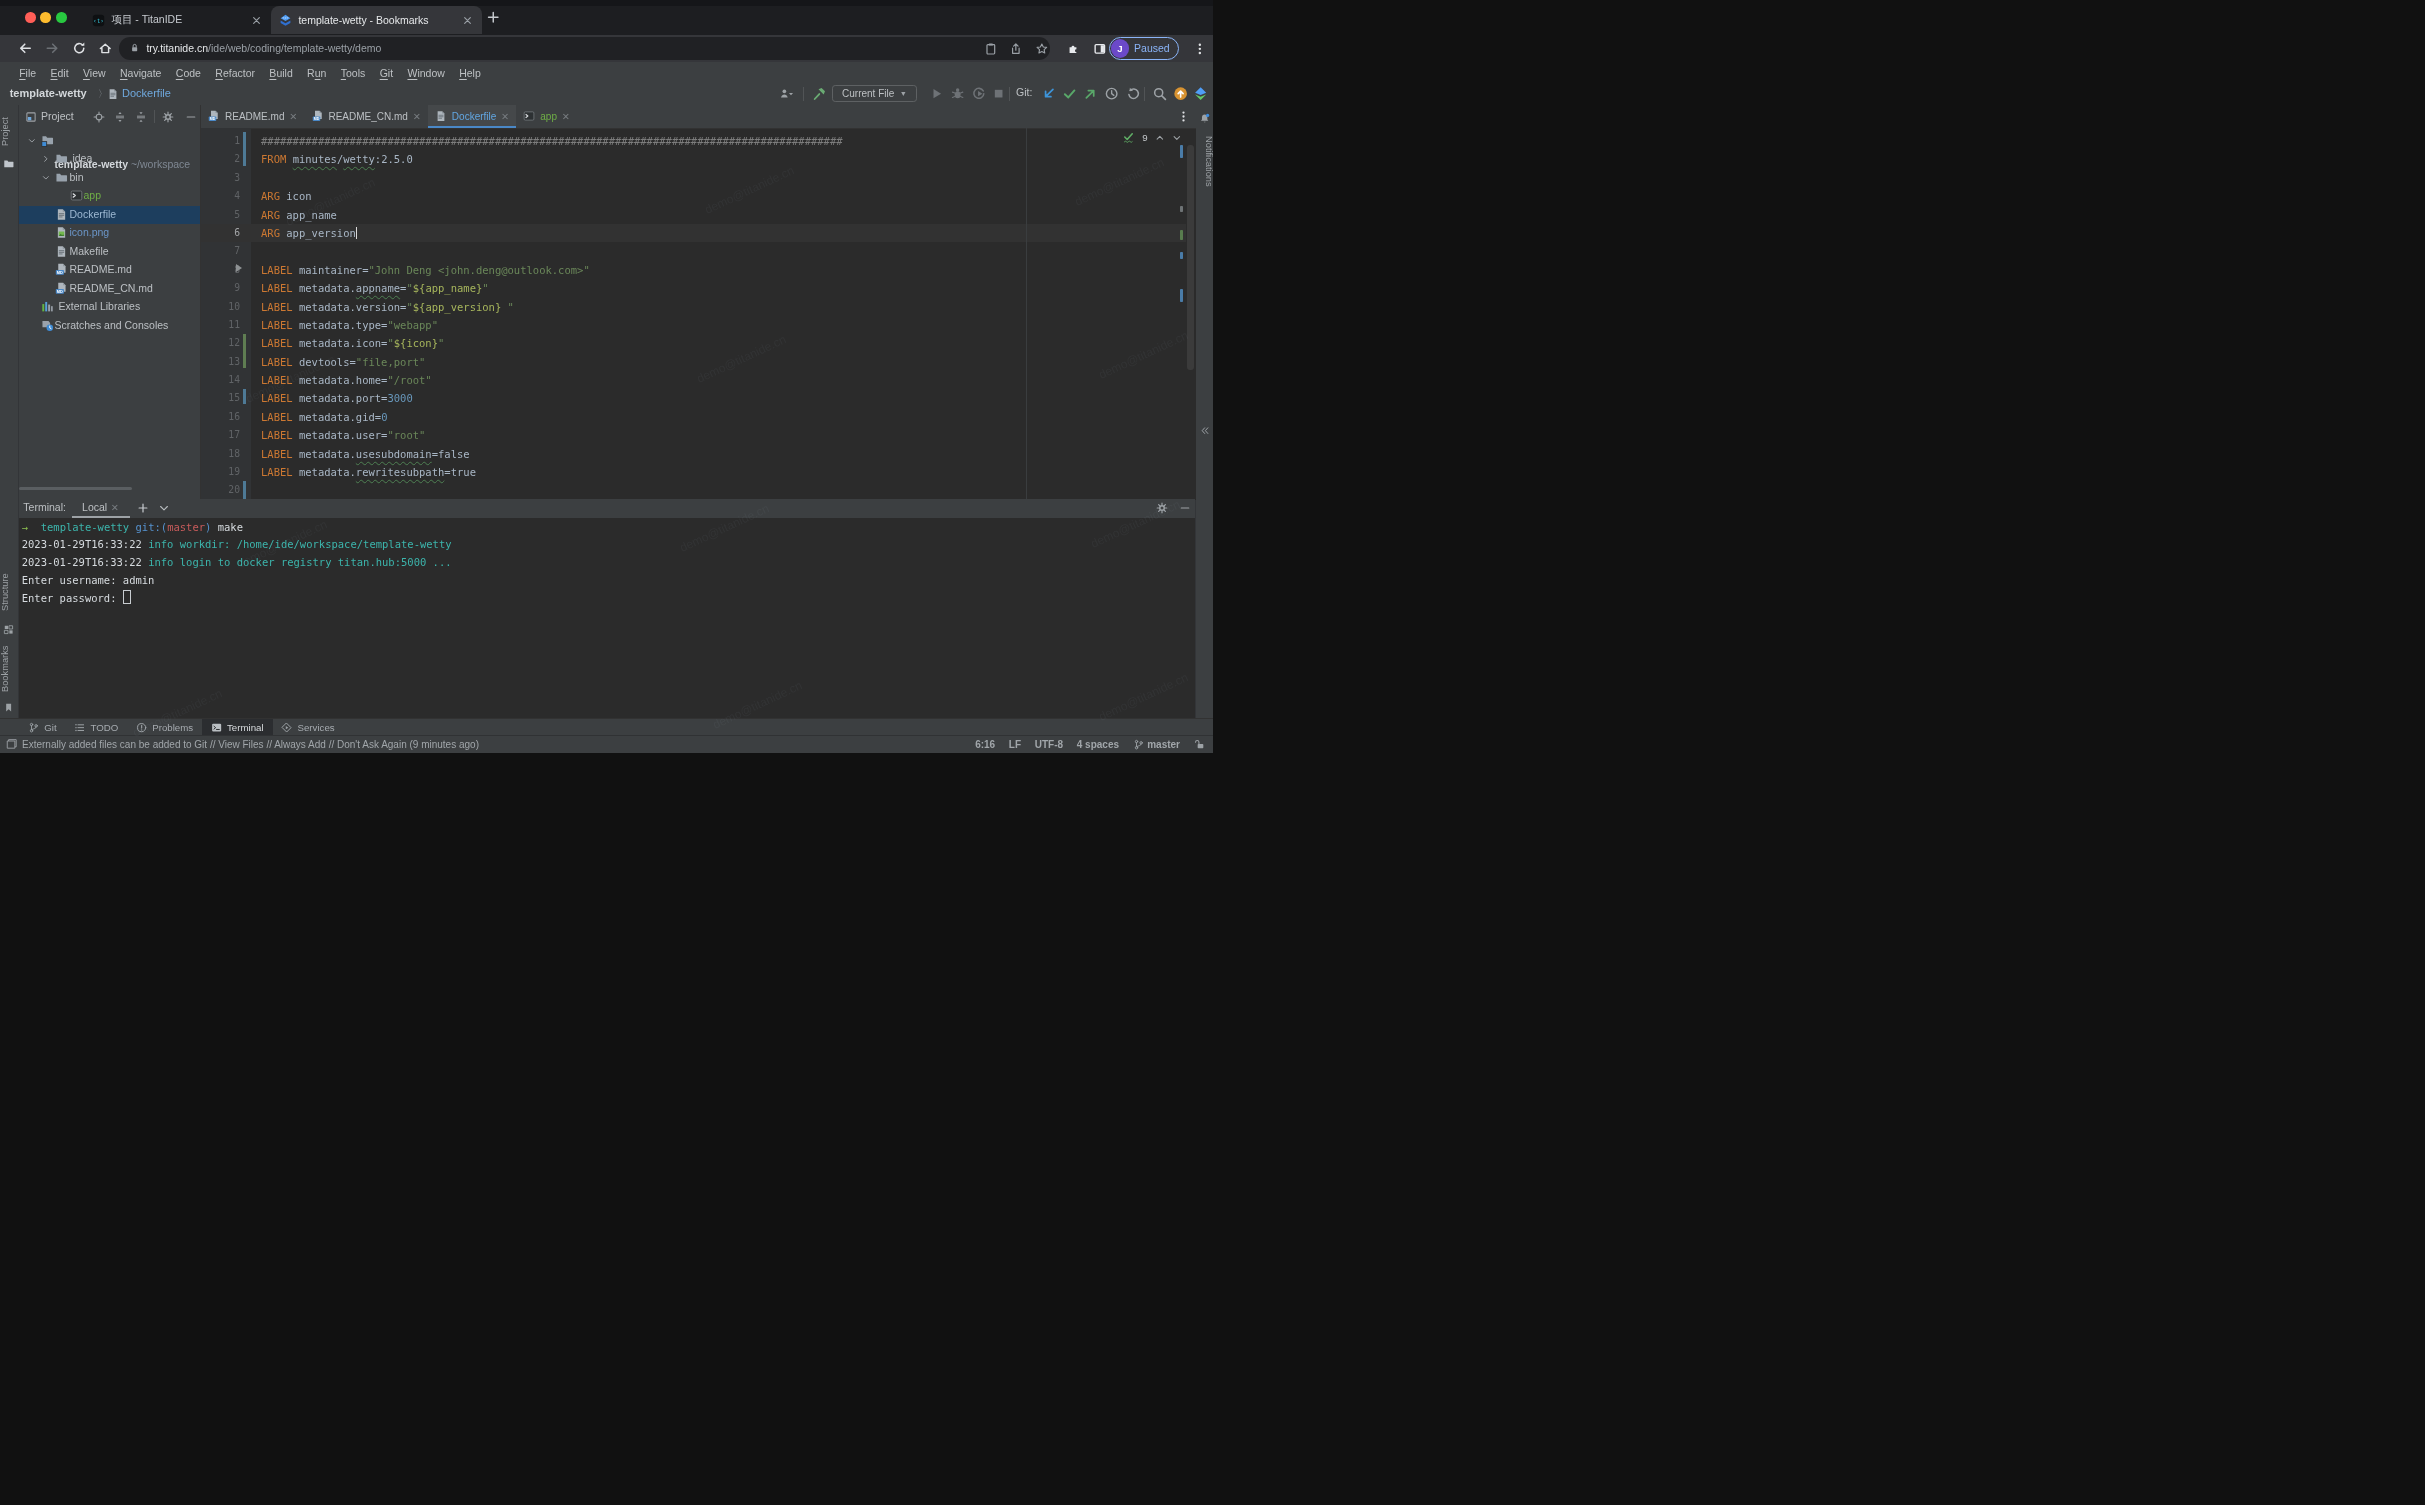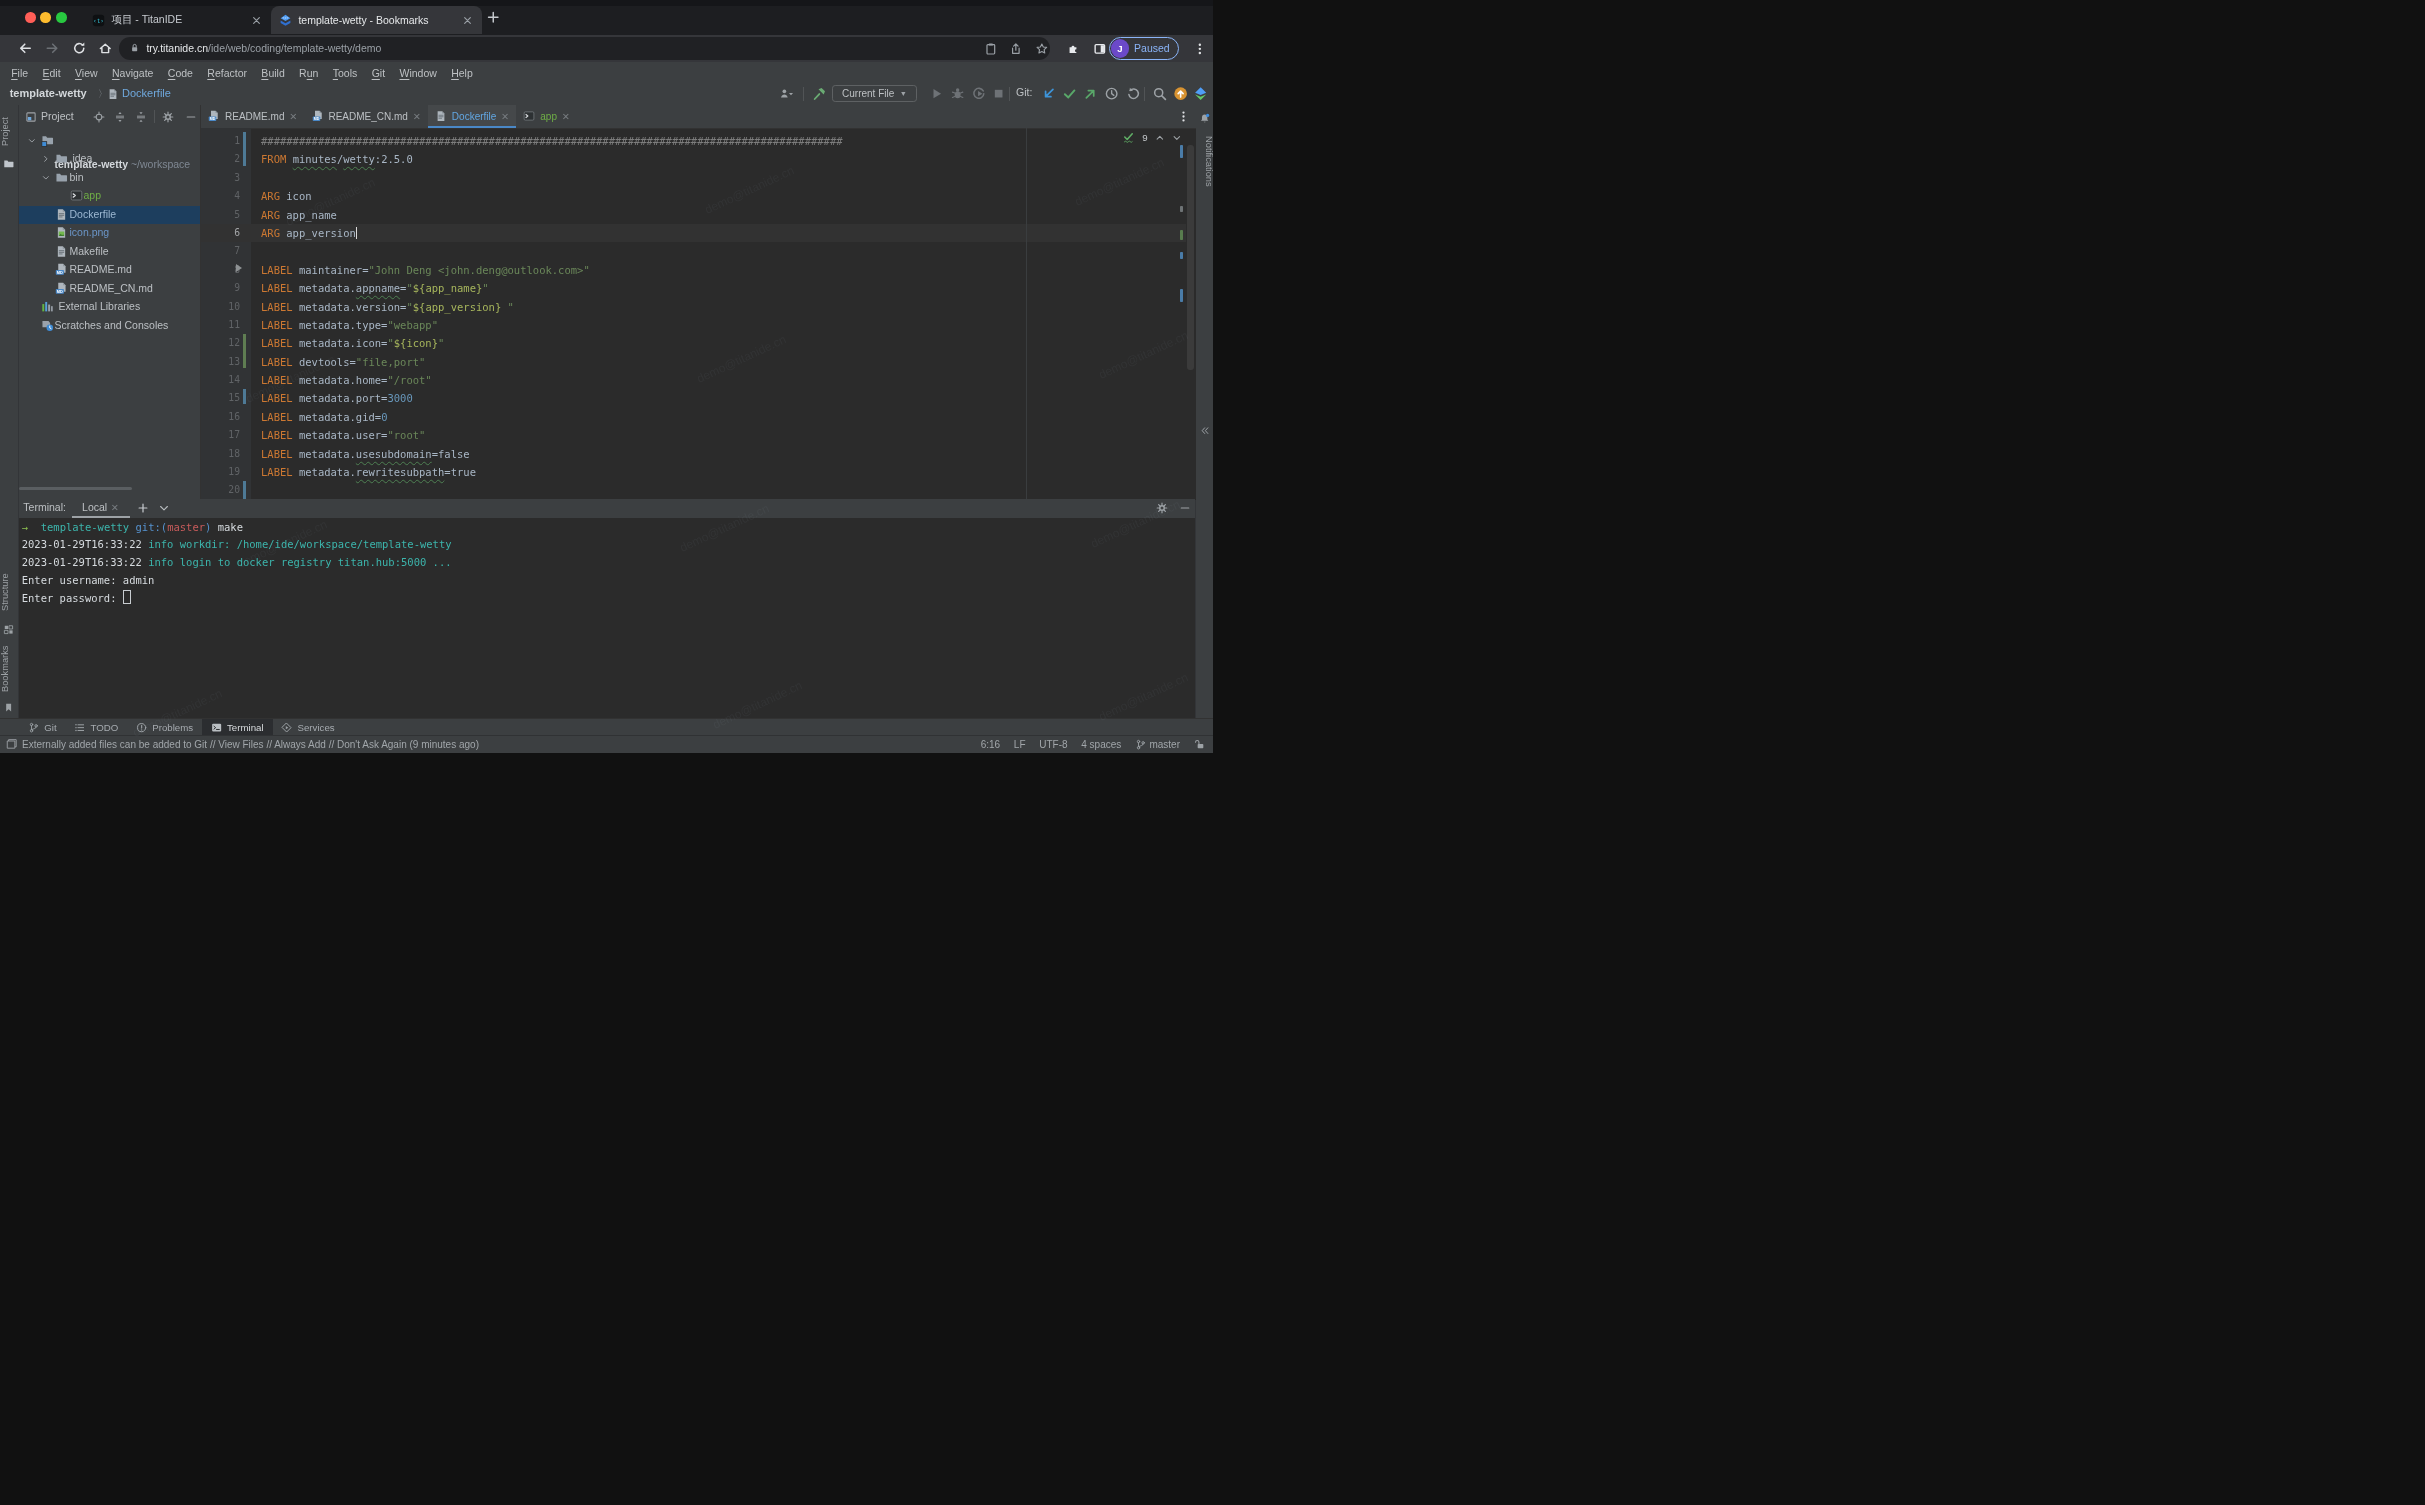--- a/index.html
+++ b/index.html
@@ -24,21 +24,21 @@
   #urlpill .path{color:#9aa0a6;font-size:10.5px;}
   .pillic{position:absolute;top:42px;width:13.7px;height:13.7px;}
   #profile{position:absolute;left:1109px;top:37px;height:22.5px;border:1.2px solid #8ab4f8;
            border-radius:12px;display:flex;align-items:center;box-sizing:border-box;padding-right:8px;}
   #avatar{width:18.5px;height:18.5px;border-radius:50%;background:#6b49c9;color:#fff;font-size:9.7px;
           display:flex;align-items:center;justify-content:center;margin:0.8px 4.8px 0.8px 0.8px;font-weight:bold;}
   #paused{color:#8ab4f8;font-size:10.5px;}
 
   
   #ide{position:absolute;left:0;top:62px;right:0;bottom:0;background:#3c3f41;}
-  #menubar{position:absolute;left:0;top:0;right:0;height:22px;display:flex;align-items:center;padding-left:4px;}
+  #menubar{position:absolute;left:0;top:0;right:0;height:22px;display:flex;align-items:center;padding-left:12px;}
   .mitem{color:#bdc0c3;font-size:10.5px;padding:0 7.2px;}
   .mu{text-decoration:underline;text-underline-offset:1.6px;}
   #crumbs{position:absolute;left:0;top:22px;right:0;height:21px;}
   #crumb-proj{position:absolute;left:9.7px;top:3.2px;font-size:11px;font-weight:bold;color:#d4d8db;}
   #crumb-sep{position:absolute;left:98px;top:4px;color:#80868b;font-size:9.7px;}
   #crumb-fileic{position:absolute;left:107px;top:4px;width:12px;height:12px;}
   #crumb-file{position:absolute;left:122px;top:3.2px;font-size:11px;color:#6fa8dc;}
   .tbic{position:absolute;top:2.4px;width:15.3px;height:15.3px;}
   .tbsep{position:absolute;top:3.2px;width:0.8px;height:13.7px;background:#515456;}
   #runcfg{position:absolute;left:832px;top:0.8px;width:85px;height:17.7px;border:0.8px solid #5e6163;
@@ -118,21 +118,21 @@
   #toolbtns{position:absolute;left:0;top:656px;right:0;height:17.7px;background:#3c3f41;
             border-top:0.8px solid #323232;display:flex;align-items:stretch;padding-left:19.3px;}
   .tbtn{display:flex;align-items:center;gap:4.8px;padding:0 8.9px;font-size:9.7px;color:#a6abb0;}
   .tbtn.active{background:#2b2d30;color:#d8dbde;}
   .tbtn svg{display:block;}
   #statusbar{position:absolute;left:0;top:673px;right:0;height:17.7px;background:#3c3f41;border-top:0.8px solid #303234;}
   #statmsg{position:absolute;left:22px;top:3.2px;color:#a1a6aa;font-size:10px;}
   #staticon{position:absolute;left:5.6px;top:2.4px;width:12px;height:12px;}
   #statright{position:absolute;right:8px;top:0;height:17.7px;display:flex;align-items:center;gap:13.7px;
              color:#a1a6aa;font-size:10px;}
-  .statseg{display:flex;align-items:center;gap:3.2px;}
+  .statseg{display:flex;align-items:center;gap:3.2px;font-weight:bold;}
 
   .wm{position:absolute;color:rgba(170,190,210,0.06);font-size:12px;transform:rotate(-25deg);
       white-space:nowrap;pointer-events:none;}
 </style>
 </head>
 <body>
 
 <div id="stage">
 
   <div id="tabstrip">

